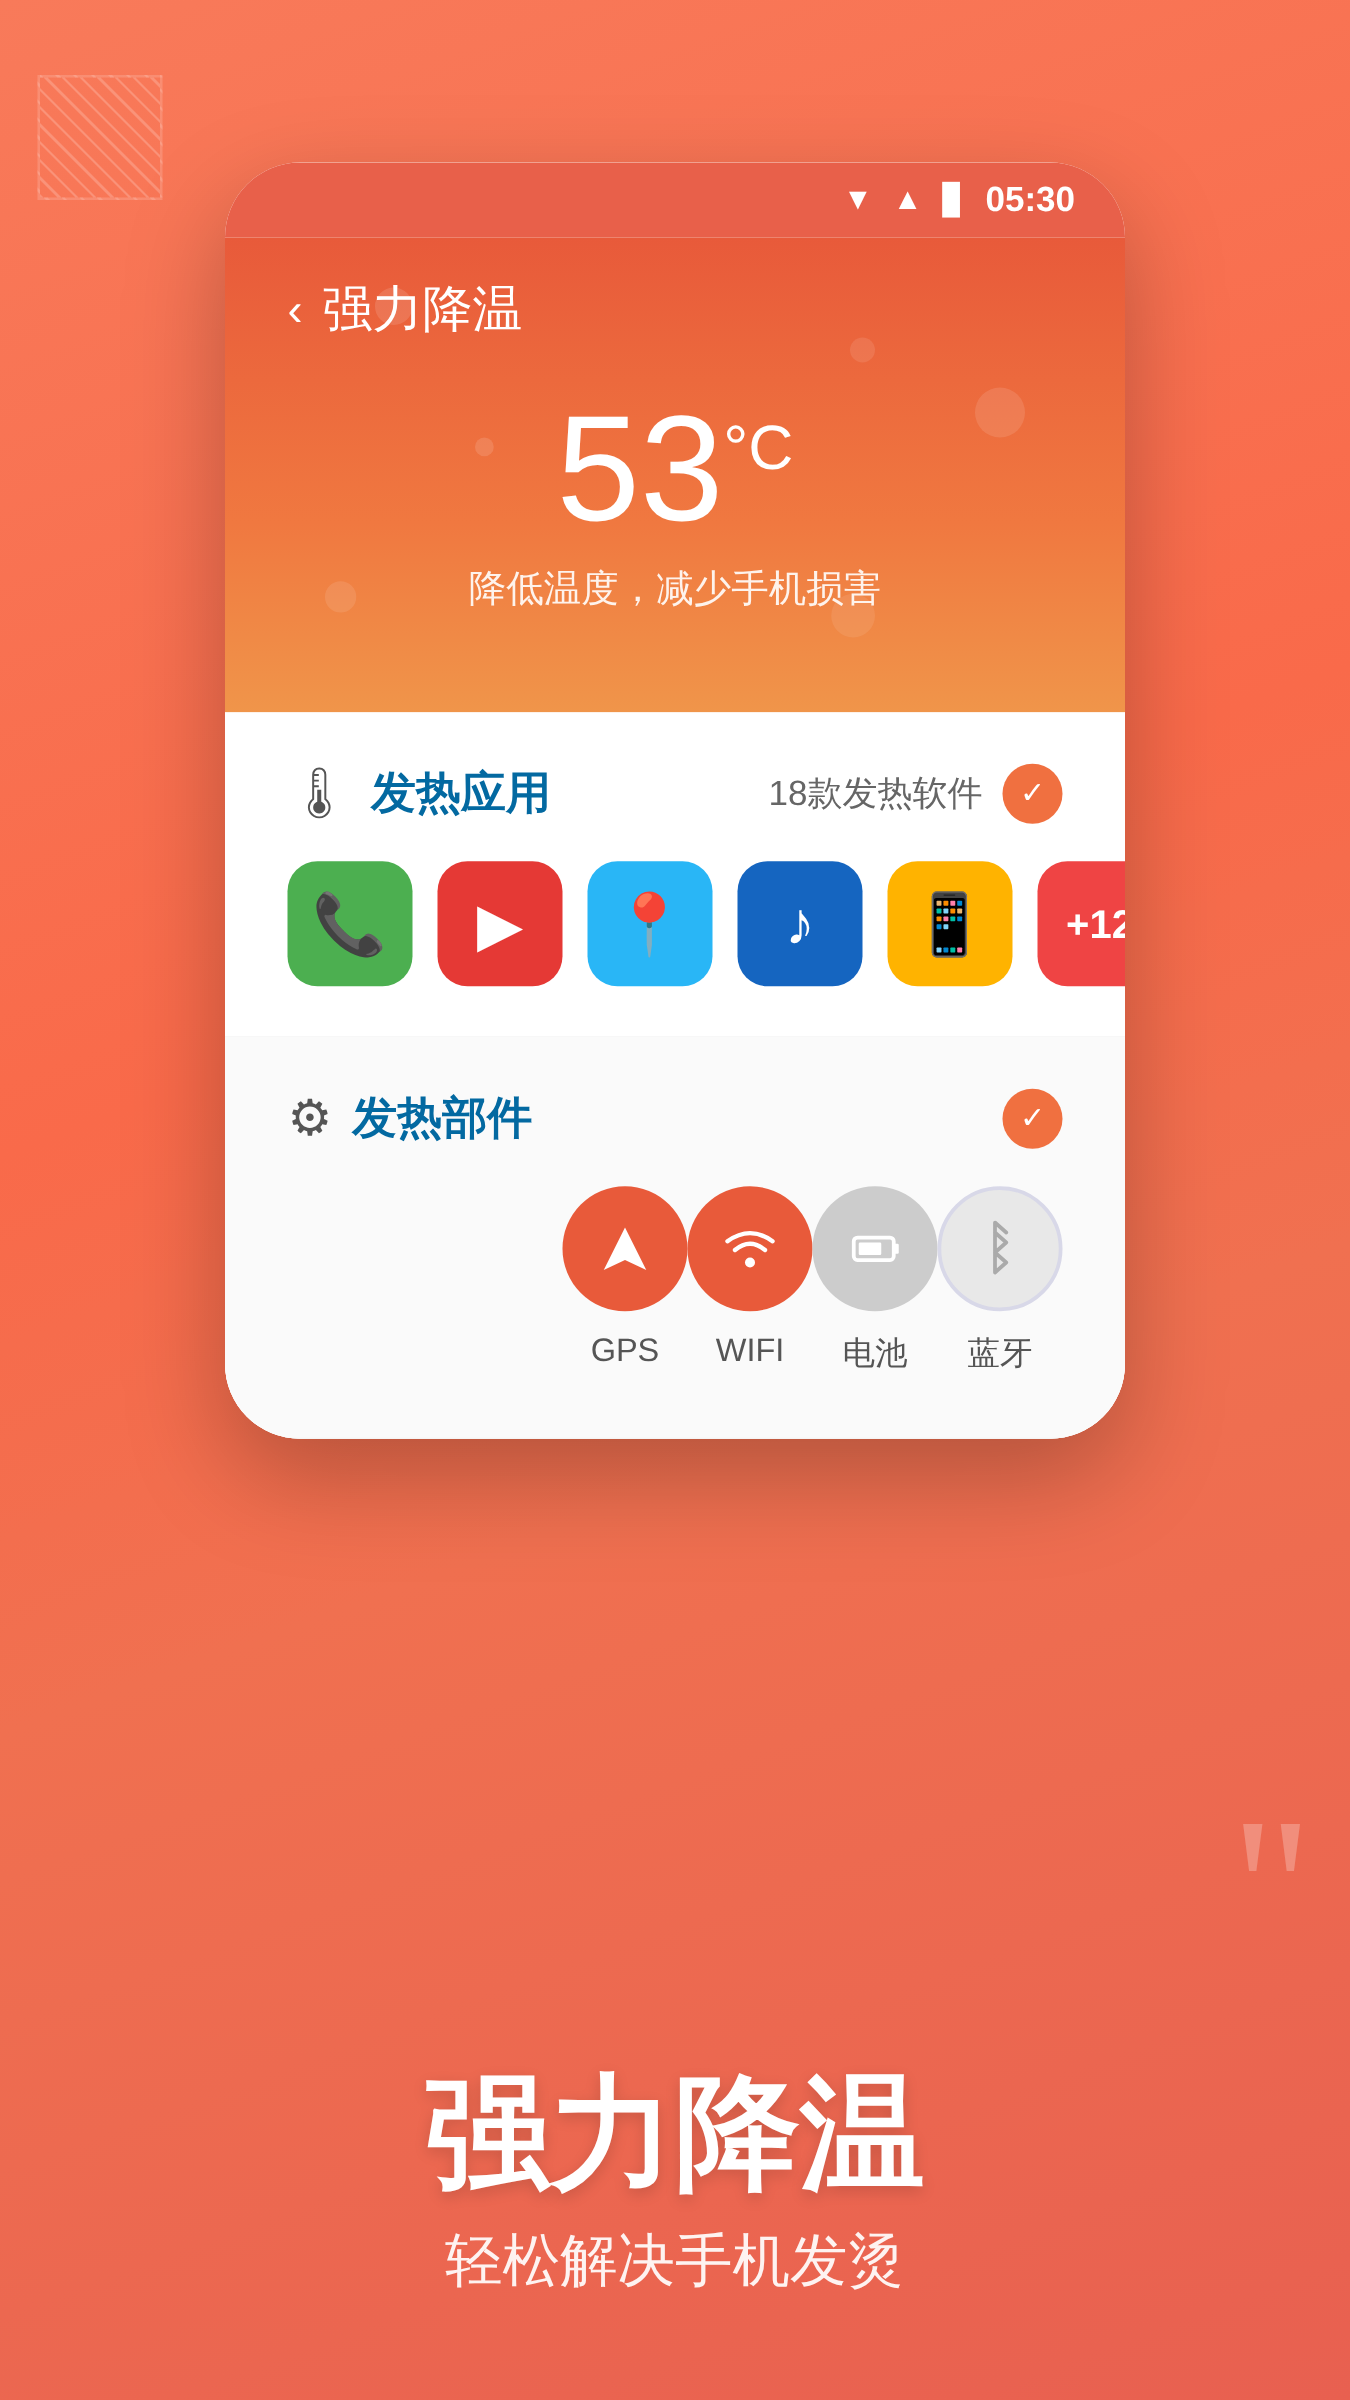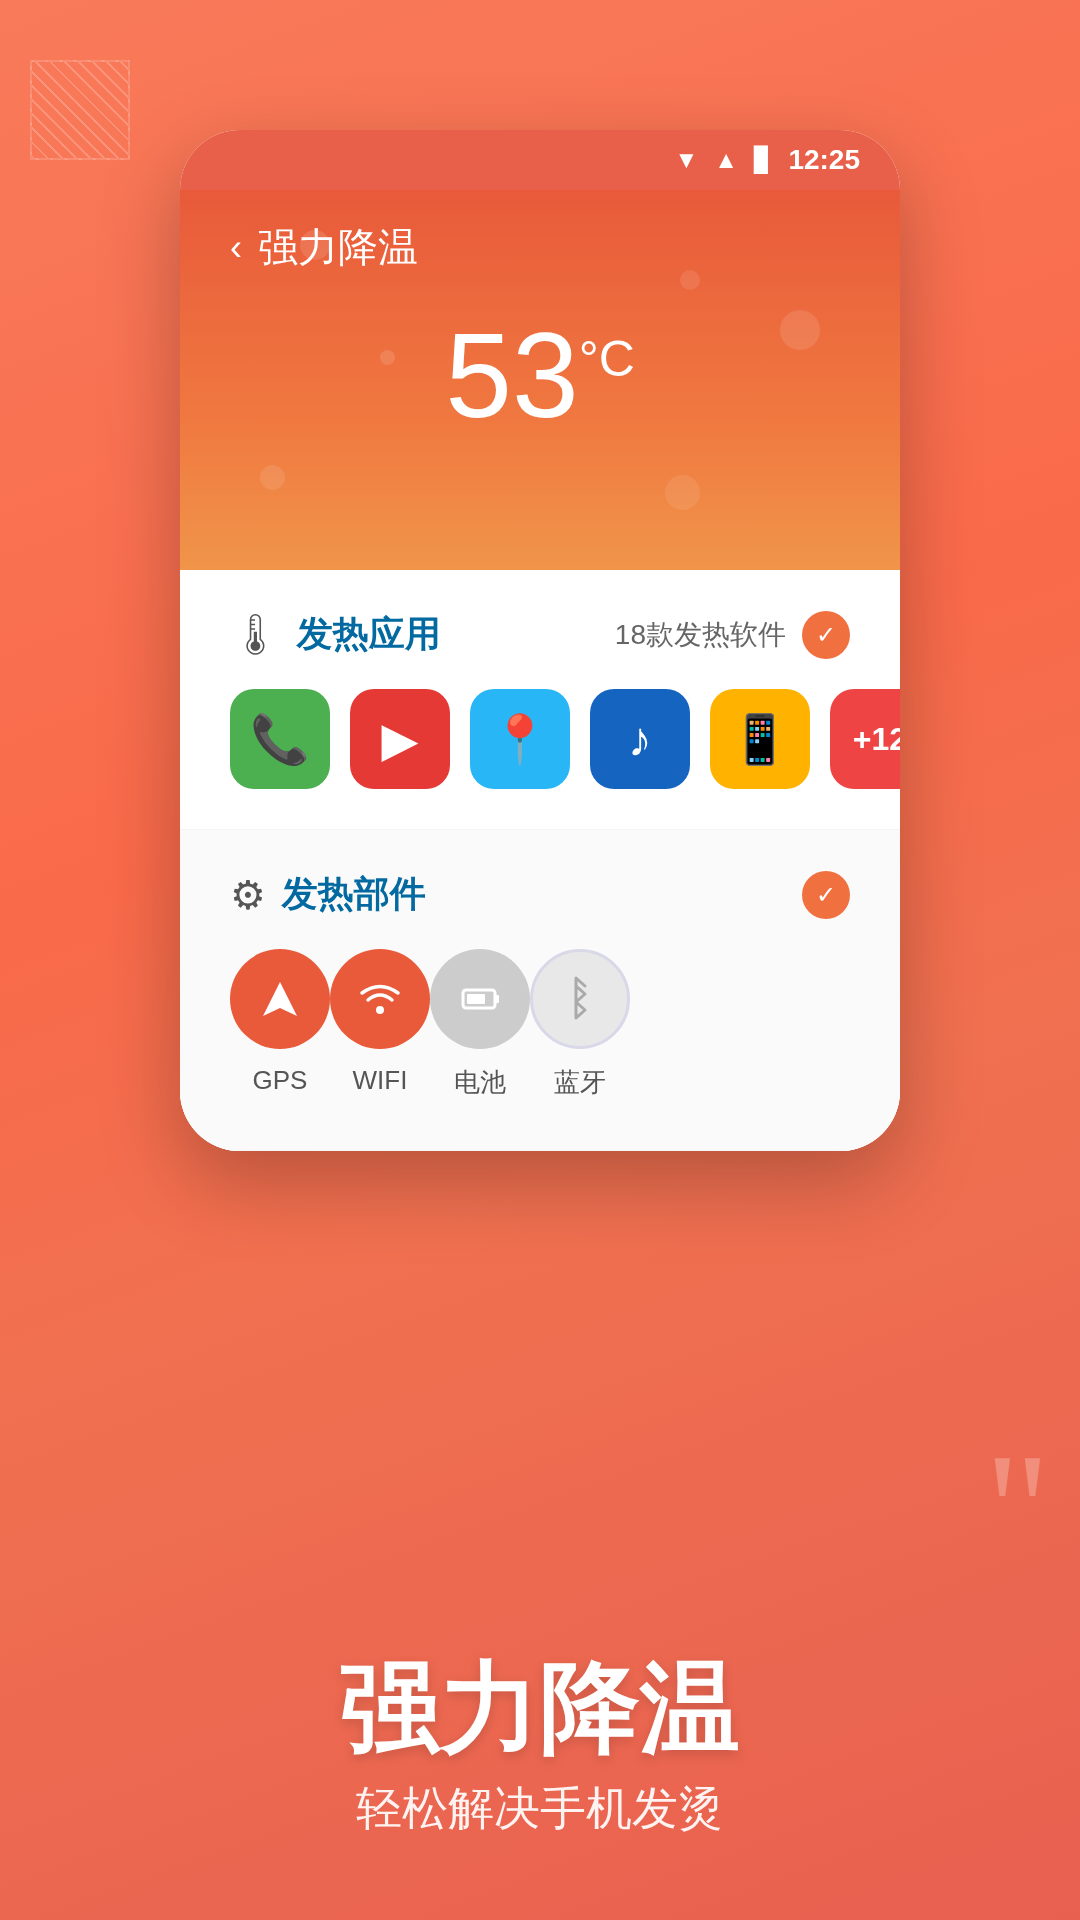--- a/index.html
+++ b/index.html
@@ -218,21 +218,21 @@
     
     .card-components {
       background: #fafafa;
       padding: 40px 50px 50px;
     }
 
     .components-row {
       display: flex;
       gap: 0;
       align-items: flex-start;
-      justify-content: flex-start;
+      justify-content: flex-end;
       margin-top: 10px;
     }
     .component-item {
       display: flex;
       flex-direction: column;
       align-items: center;
       gap: 16px;
     }
     .component-circle {
       width: 100px;
@@ -288,41 +288,42 @@
 </div>
 
 <div class="deco-quote">"</div>
 
 <div class="phone-mockup">
 
   <div class="status-bar">
     <span class="status-icon">▼</span>
     <span class="status-icon">▲</span>
     <span class="status-icon">▊</span>
-    <span class="status-bar-time">12:25</span>
+    <span class="status-bar-time">05:30</span>
   </div>
 
   <div class="phone-header">
 
     <div class="bubble" style="width:30px;height:30px;top:40px;left:120px;opacity:0.5;"></div>
     <div class="bubble" style="width:20px;height:20px;top:80px;left:500px;opacity:0.4;"></div>
     <div class="bubble" style="width:40px;height:40px;top:120px;right:80px;opacity:0.45;"></div>
     <div class="bubble" style="width:25px;height:25px;bottom:80px;left:80px;opacity:0.4;"></div>
     <div class="bubble" style="width:35px;height:35px;bottom:60px;right:200px;opacity:0.35;"></div>
     <div class="bubble" style="width:15px;height:15px;top:160px;left:200px;opacity:0.5;"></div>
 
     <div class="phone-header-title">
       <span class="back-arrow">‹</span>
       <span class="header-text">强力降温</span>
     </div>
 
     <div class="temp-display">
       <div class="temp-number">
         <span>53</span><span class="temp-unit">°C</span>
       </div>
+      <div class="temp-desc">降低温度，减少手机损害</div>
     </div>
   </div>
 
   <div class="cards-area">
 
     <div class="card">
       <div class="card-header">
         <div class="card-header-left">
           <span class="card-icon-thermo">🌡</span>
           <span class="card-title">发热应用</span>

